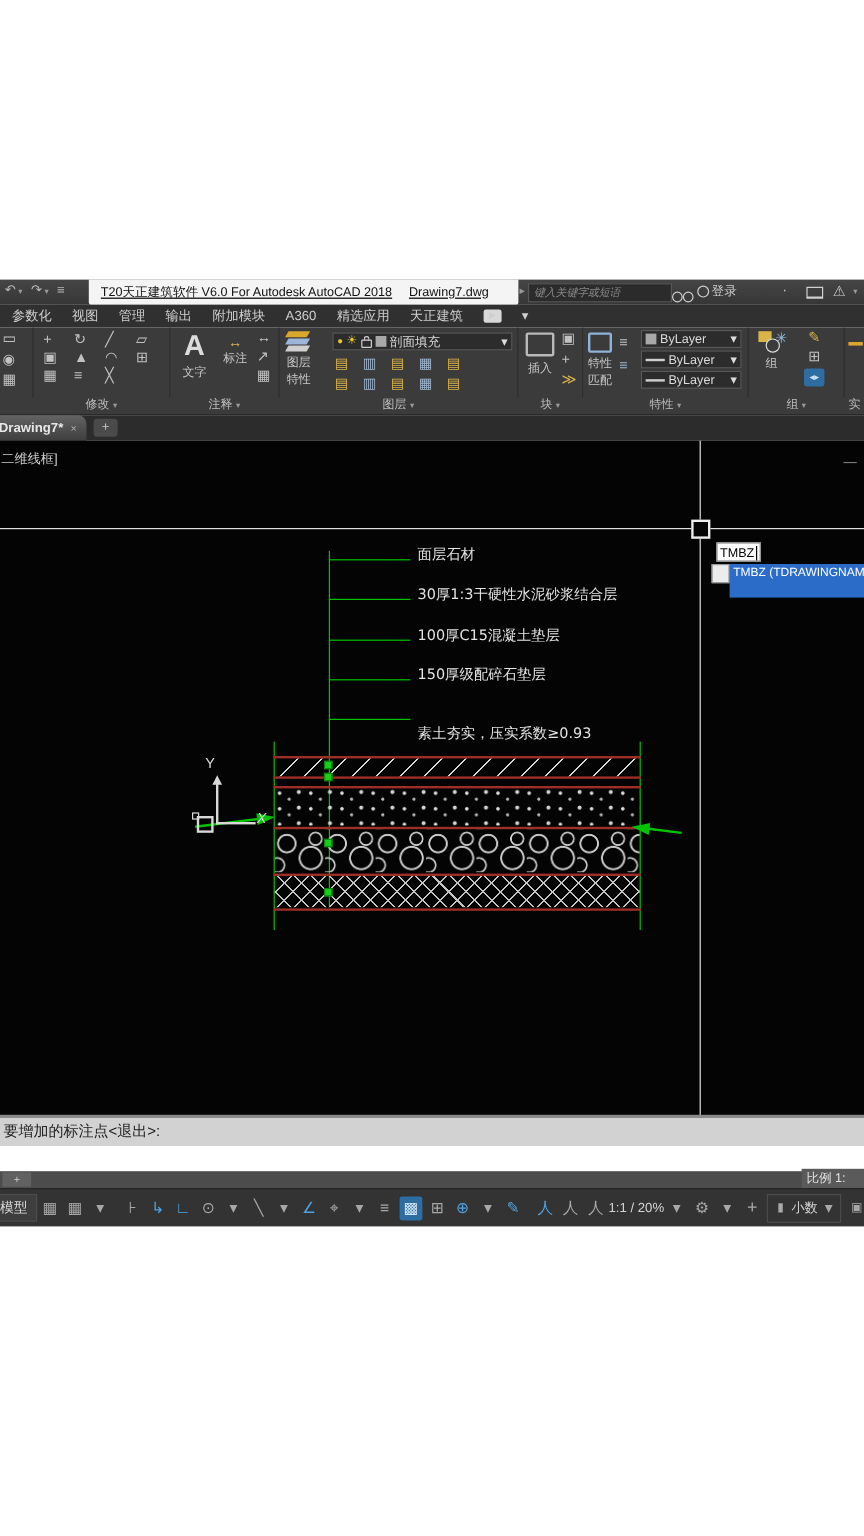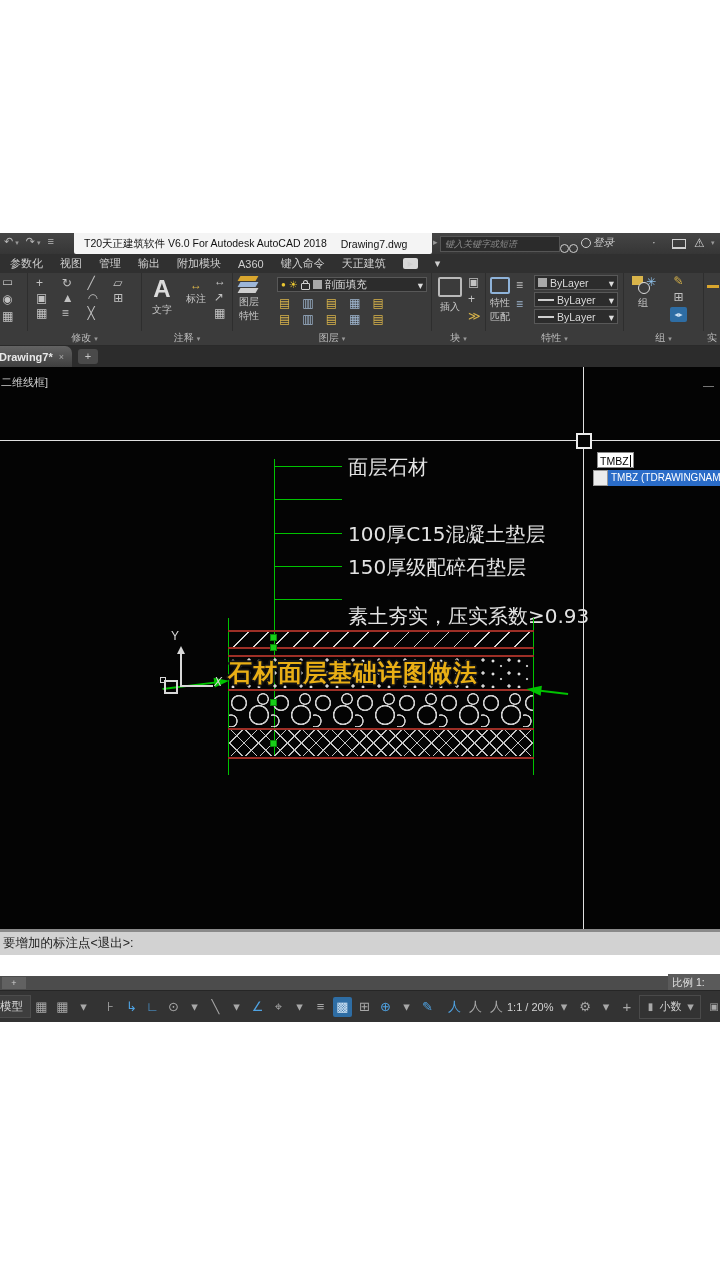--- a/index.html
+++ b/index.html
@@ -3,25 +3,25 @@
 <meta charset="utf-8">
 <style>
   html,body{margin:0;padding:0;background:#fff;}
   .screen{position:relative;width:720px;height:1280px;background:#ffffff;overflow:hidden;
           font-family:"Liberation Sans","DejaVu Sans",sans-serif;}
   .abs{position:absolute;}
   
   .titlebar{left:0;top:233px;width:720px;height:21px;background:linear-gradient(#454545,#363636);}
   .qat{left:4px;top:235px;color:#b9b9b9;font-size:11px;letter-spacing:2px;}
   .doctab{left:74px;top:233px;width:358px;height:21px;background:#f4f4f4;display:flex;align-items:center;
-          gap:14px;padding-left:10px;box-sizing:border-box;border-radius:0 0 2px 2px;}
+          gap:14px;padding-left:10px;box-sizing:border-box;border-radius:0 0 2px 2px;text-decoration:underline;}
   .doctab span{font-size:10.5px;color:#111;white-space:nowrap;}
   .srch{left:440px;top:236px;width:114px;height:14px;background:#2b2b2b;border:1px solid #555;
         color:#8a8a8a;font-size:9px;line-height:14px;padding-left:4px;font-style:italic;}
-  .tb-ic{color:#cfcfcf;font-size:11px;top:236px;font-style:italic;}
+  .tb-ic{color:#cfcfcf;font-size:11px;top:236px;}
   .binoc i{display:inline-block;width:7px;height:7px;border:1.5px solid #cfcfcf;border-radius:50%;}
   .person{width:8px;height:8px;border:1.5px solid #cfcfcf;border-radius:50%;top:238px;}
   .cartbox{width:12px;height:7px;border:1.5px solid #cfcfcf;border-bottom-width:2px;top:239px;}
   
   .menubar{left:0;top:254px;width:720px;height:19px;background:#303030;display:flex;align-items:center;
            gap:17px;padding-left:10px;box-sizing:border-box;}
   .menubar span{font-size:11px;color:#cfcfcf;white-space:nowrap;}
   .vidic{width:15px;height:11px;background:#d8d8d8;border-radius:2px;color:#222;font-size:7px;
          text-align:center;line-height:11px;}
   
@@ -57,24 +57,24 @@
   
   .canvas{left:0;top:367px;width:720px;height:563px;background:#040404;overflow:hidden;}
   .vplabel{left:1px;top:8px;font-size:11px;color:#cfcfcf;}
   .xline{background:#e0e0e0;}
   .pickbox{left:576px;top:66px;width:12px;height:12px;border:2px solid #ececec;background:#040404;}
   .tmbz-in{left:597px;top:85px;width:37px;height:16px;background:#fff;border:1px solid #8a8a8a;
            font-size:10.5px;color:#000;line-height:16px;padding-left:2px;box-sizing:border-box;}
   .tmbz-in em{font-style:normal;border-left:1px solid #000;margin-left:1px;}
   .sugg{left:593px;top:103px;display:flex;}
   .sugg .cell{width:15px;height:16px;background:#ececec;border:1px solid #9a9a9a;box-sizing:border-box;}
-  .sugg .blue{width:112px;height:16px;background:#2a6cc8;color:#fff;font-size:10px;line-height:16px;
+  .sugg .blue{width:112px;height:28px;background:#2a6cc8;color:#fff;font-size:10px;line-height:16px;
               padding-left:3px;white-space:nowrap;overflow:hidden;box-sizing:border-box;}
   .grn{background:#00c300;}
-  .ann{position:absolute;left:348px;color:#e3e3e3;font-size:20px;white-space:nowrap;
+  .ann{position:absolute;left:348px;color:#e3e3e3;font-size:12px;white-space:nowrap;
        font-family:"DejaVu Sans",sans-serif;}
   .redline{position:absolute;left:228px;width:306px;height:2px;background:#9d2f26;}
   .stone{position:absolute;left:229px;width:304px;height:15px;
          background:repeating-linear-gradient(135deg,rgba(0,0,0,0) 0 13px,#d6d6d6 13px 14.2px);}
   .conc{position:absolute;left:229px;width:304px;height:31px;
         background-image:radial-gradient(circle at 4px 4px,#e0e0e0 1.1px,rgba(0,0,0,0) 1.8px),
           radial-gradient(circle at 12px 9px,#b8b8b8 1px,rgba(0,0,0,0) 1.6px),
           radial-gradient(circle at 20px 3px,#d4d4d4 1.3px,rgba(0,0,0,0) 2px);
         background-size:26px 13px;}
   .grav{position:absolute;left:229px;width:304px;height:36px;
@@ -143,21 +143,21 @@
   <span class="abs tb-ic" style="left:694px;font-size:12px;">⚠</span>
   <span class="abs tb-ic dd" style="left:711px;top:239px;">▾</span>
 
   <div class="abs menubar">
     <span>参数化</span>
     <span>视图</span>
     <span>管理</span>
     <span>输出</span>
     <span>附加模块</span>
     <span>A360</span>
-    <span>键入命令</span>
+    <span>精选应用</span>
     <span>天正建筑</span>
     <span class="vidic">▸</span>
     <span class="dd">▾</span>
   </div>
 
   <div class="abs ribbon">
 
     <div class="pnl" style="left:0;width:27px;">
       <div style="padding:3px 2px;display:flex;flex-direction:column;gap:4px;">
         <span class="g">▭</span>
@@ -319,20 +319,21 @@
     </div>
 
     <div class="abs grn" style="left:274px;top:92px;width:1px;height:296px;"></div>
     <div class="abs grn" style="left:274px;top:99px;width:68px;height:1px;"></div>
     <div class="abs grn" style="left:274px;top:132px;width:68px;height:1px;"></div>
     <div class="abs grn" style="left:274px;top:166px;width:68px;height:1px;"></div>
     <div class="abs grn" style="left:274px;top:199px;width:68px;height:1px;"></div>
     <div class="abs grn" style="left:274px;top:232px;width:68px;height:1px;"></div>
 
     <div class="ann" style="top:87px;">面层石材</div>
+    <div class="ann" style="top:120px;">30厚1:3干硬性水泥砂浆结合层</div>
     <div class="ann" style="top:154px;">100厚C15混凝土垫层</div>
     <div class="ann" style="top:187px;">150厚级配碎石垫层</div>
     <div class="ann" style="top:236px;">素土夯实，压实系数≥0.93</div>
 
     <div class="abs grn" style="left:228px;top:251px;width:1px;height:157px;"></div>
     <div class="abs grn" style="left:533px;top:251px;width:1px;height:157px;"></div>
 
     <div class="stone" style="top:265px;"></div>
     <div class="conc" style="top:290px;"></div>
     <div class="grav" style="top:324px;"></div>
@@ -360,21 +361,20 @@
     <div class="grip" style="top:373px;"></div>
 
     <div class="abs ucs" style="left:171px;top:262px;">Y</div>
     <div class="abs" style="left:180px;top:285px;width:2px;height:35px;background:#d8d8d8;"></div>
     <div class="abs" style="left:177px;top:279px;width:0;height:0;border-left:4px solid rgba(0,0,0,0);border-right:4px solid rgba(0,0,0,0);border-bottom:8px solid #d8d8d8;"></div>
     <div class="abs" style="left:180px;top:318px;width:33px;height:2px;background:#d8d8d8;"></div>
     <div class="abs ucs" style="left:214px;top:308px;font-style:italic;">X</div>
     <div class="abs" style="left:164px;top:313px;width:10px;height:10px;border:2px solid #d8d8d8;"></div>
     <div class="abs" style="left:160px;top:310px;width:4px;height:4px;border:1.5px solid #d8d8d8;"></div>
 
-    <div class="abs ovtitle">石材面层基础详图做法</div>
   </div>
 
   <div class="abs cmdsep"></div>
   <div class="abs cmdhist">要增加的标注点&lt;退出&gt;:</div>
   <div class="abs cmdstrip"></div>
   <div class="abs cmdplus">+</div>
   <div class="abs scaletip">比例 1:</div>
 
   <div class="abs statusbar">
     <span class="model">模型</span>

